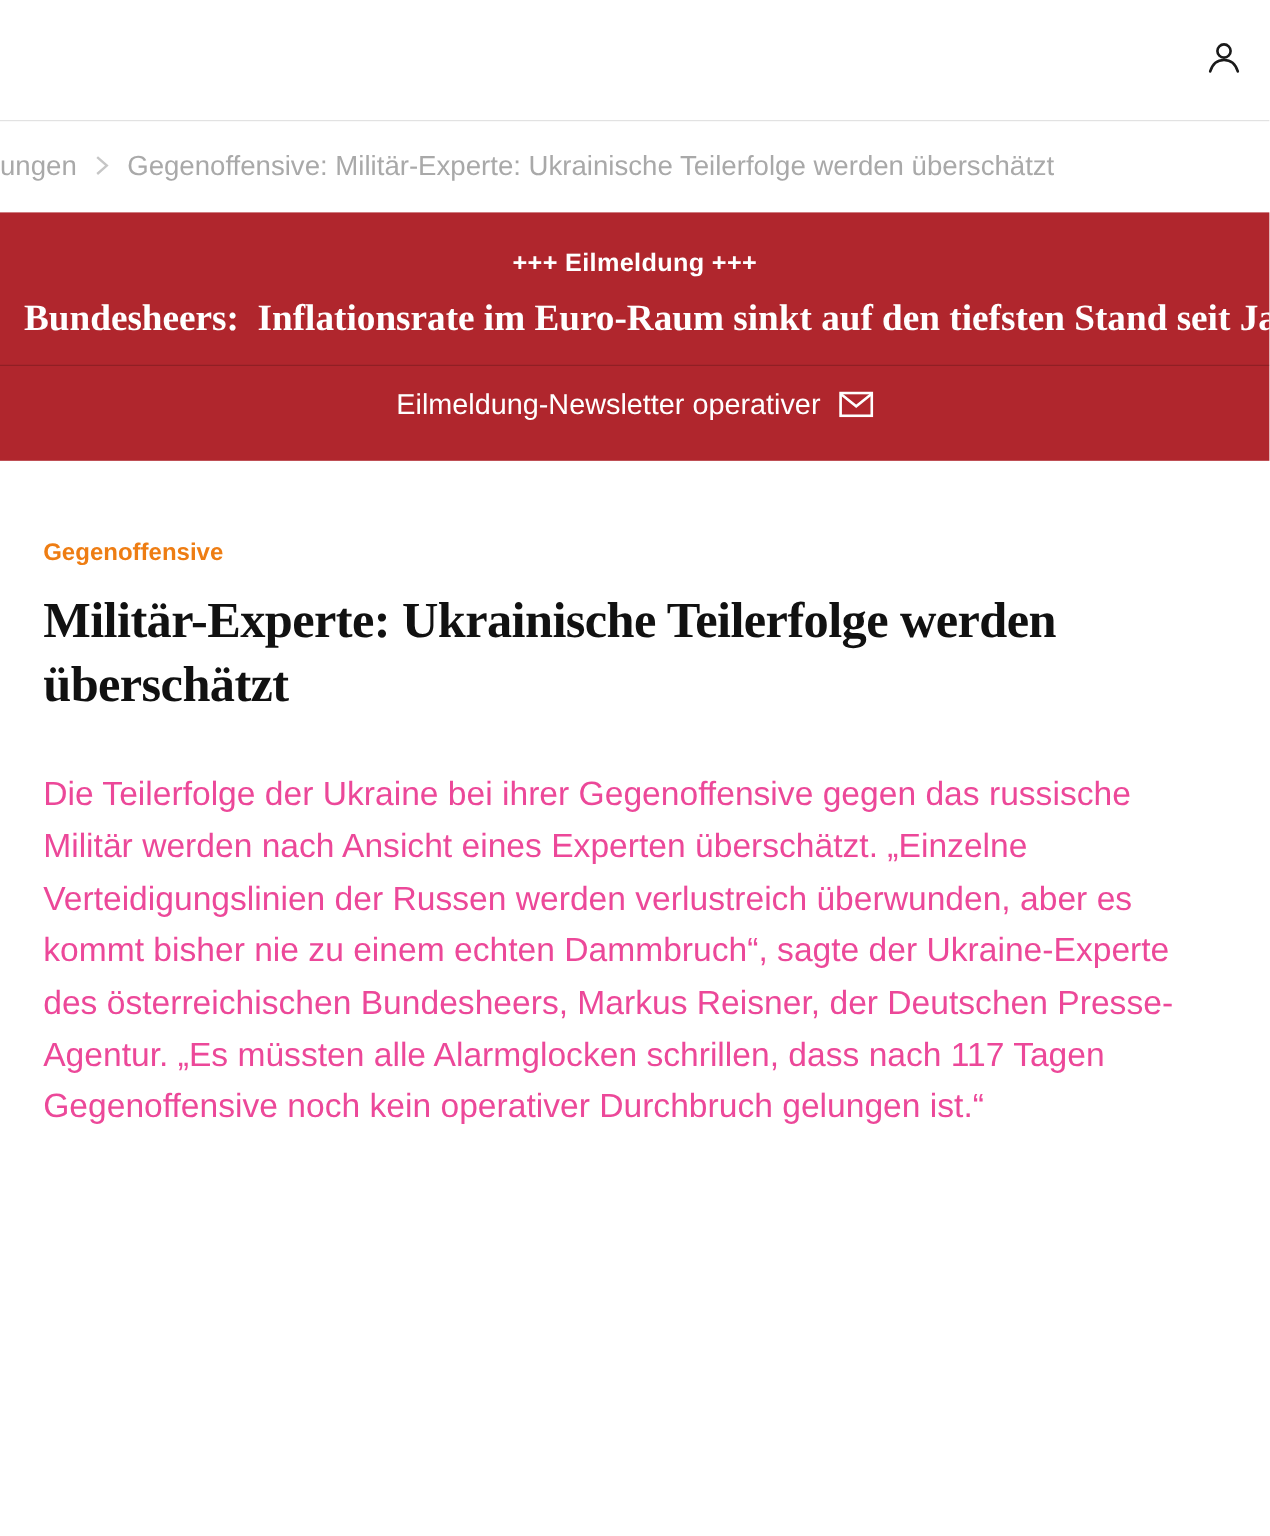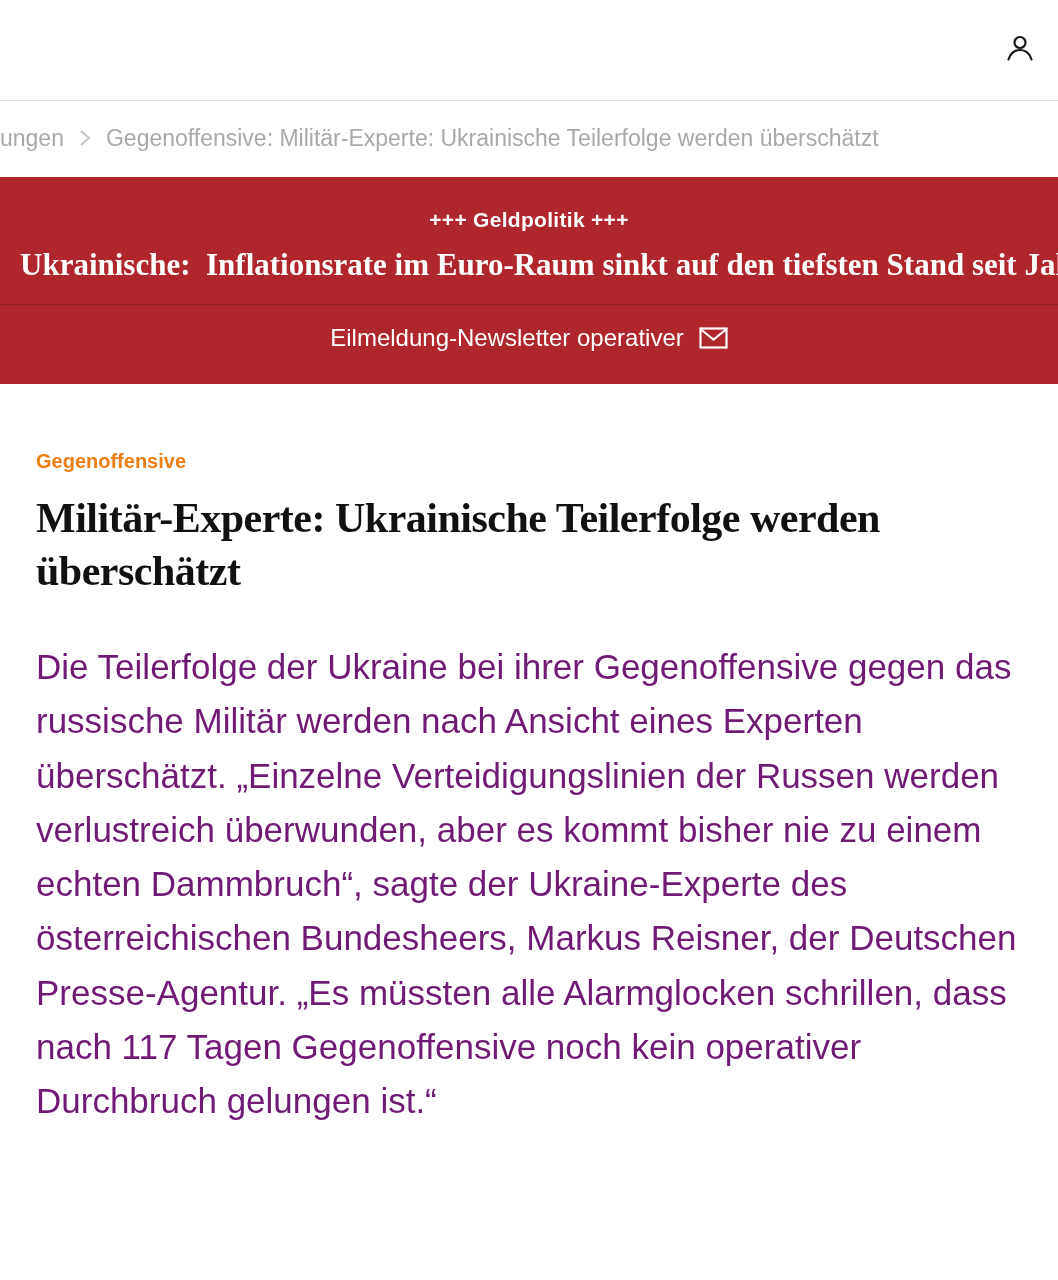--- a/index.html
+++ b/index.html
@@ -105,23 +105,23 @@
     font-family: Liberation Serif, serif;
     font-weight: 700;
     font-size: 42px;
     line-height: 1.26;
     letter-spacing: -0.5px;
     color: #111111;
     max-width: 960px;
   }
   .article-lead {
     margin-top: 42px;
-    font-size: 35px;
+    font-size: 28px;
     line-height: 1.55;
-    color: #701a75;
+    color: #ec4899;
     max-width: 990px;
   }
   .article-meta {
     margin-top: 44px;
     font-size: 26px;
     line-height: 1.45;
     color: #6e6e6e;
   }
 </style>
 </head>
@@ -138,22 +138,22 @@
   </button>
 </header>
 
 <nav class="breadcrumb">
   <a href="#">ungen</a><span class="crumb-sep"><svg width="16" height="18" viewBox="0 0 16 18" fill="none">
         <path d="M4 2 L12 9 L4 16" stroke="#c6c6c6" stroke-width="2"></path>
       </svg></span><span>Gegenoffensive: Militär-Experte: Ukrainische Teilerfolge werden überschätzt</span>
 </nav>
 
 <section class="breaking">
-  <div class="breaking-label">+++ Geldpolitik +++</div>
-  <a href="#" class="breaking-headline"><span>Ukrainische:</span>&nbsp;&nbsp;<span>Inflationsrate im Euro-Raum sinkt auf den tiefsten Stand seit Jahren</span></a>
+  <div class="breaking-label">+++ Eilmeldung +++</div>
+  <a href="#" class="breaking-headline"><span>Bundesheers:</span>&nbsp;&nbsp;<span>Inflationsrate im Euro-Raum sinkt auf den tiefsten Stand seit Jahren</span></a>
   <a href="#" class="breaking-newsletter"><span>Eilmeldung-Newsletter operativer</span><span class="mail-icon"><svg width="29" height="22" viewBox="0 0 29 22" fill="none">
           <rect x="1.5" y="1.5" width="26" height="19" stroke="#ffffff" stroke-width="2.2"></rect>
           <path d="M2 2.5 L14.5 12.5 L27 2.5" stroke="#ffffff" stroke-width="2.2"></path>
         </svg></span></a>
 </section>
 
 <main class="article">
   <a href="#" class="article-kicker" style="text-decoration:none;">Gegenoffensive</a>
   <h1 class="article-headline">Militär-Experte: Ukrainische Teilerfolge werden überschätzt</h1>
   <p class="article-lead">Die Teilerfolge der Ukraine bei ihrer Gegenoffensive gegen das russische Militär werden nach Ansicht eines Experten überschätzt. „Einzelne Verteidigungslinien der Russen werden verlustreich überwunden, aber es kommt bisher nie zu einem echten Dammbruch“, sagte der Ukraine-Experte des österreichischen Bundesheers, Markus Reisner, der Deutschen Presse-Agentur. „Es müssten alle Alarmglocken schrillen, dass nach 117 Tagen Gegenoffensive noch kein operativer Durchbruch gelungen ist.“</p>

